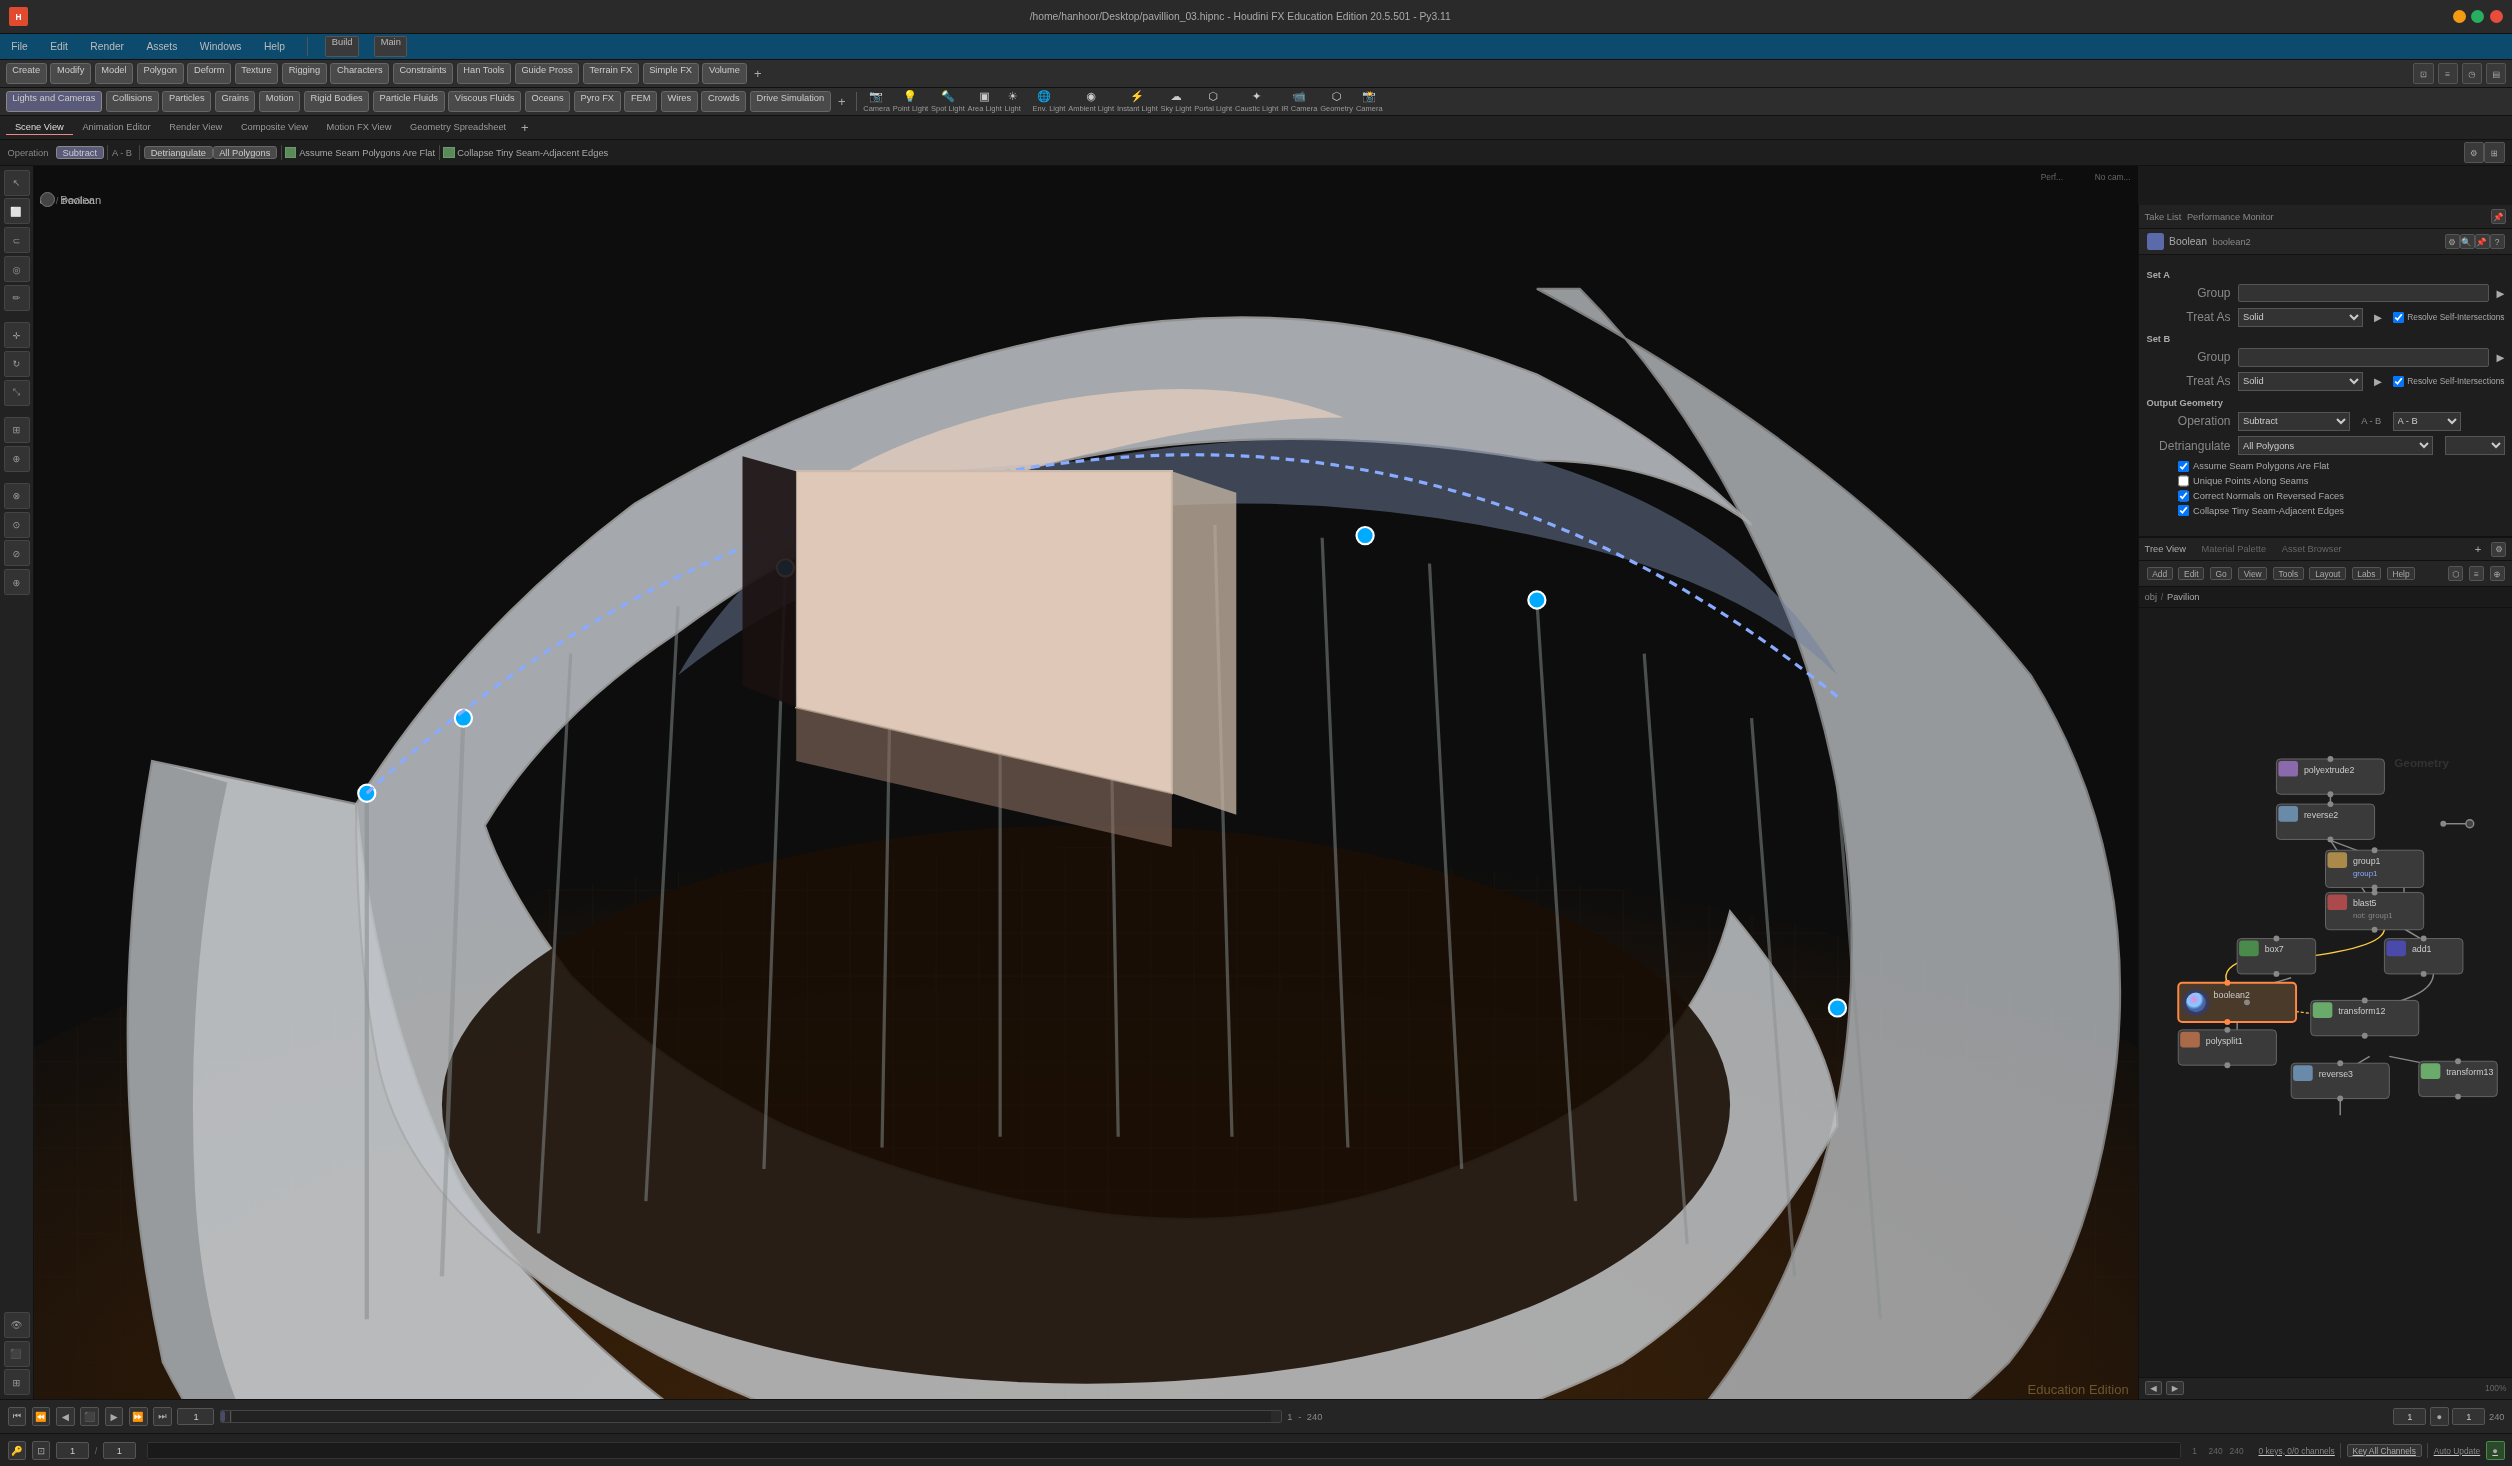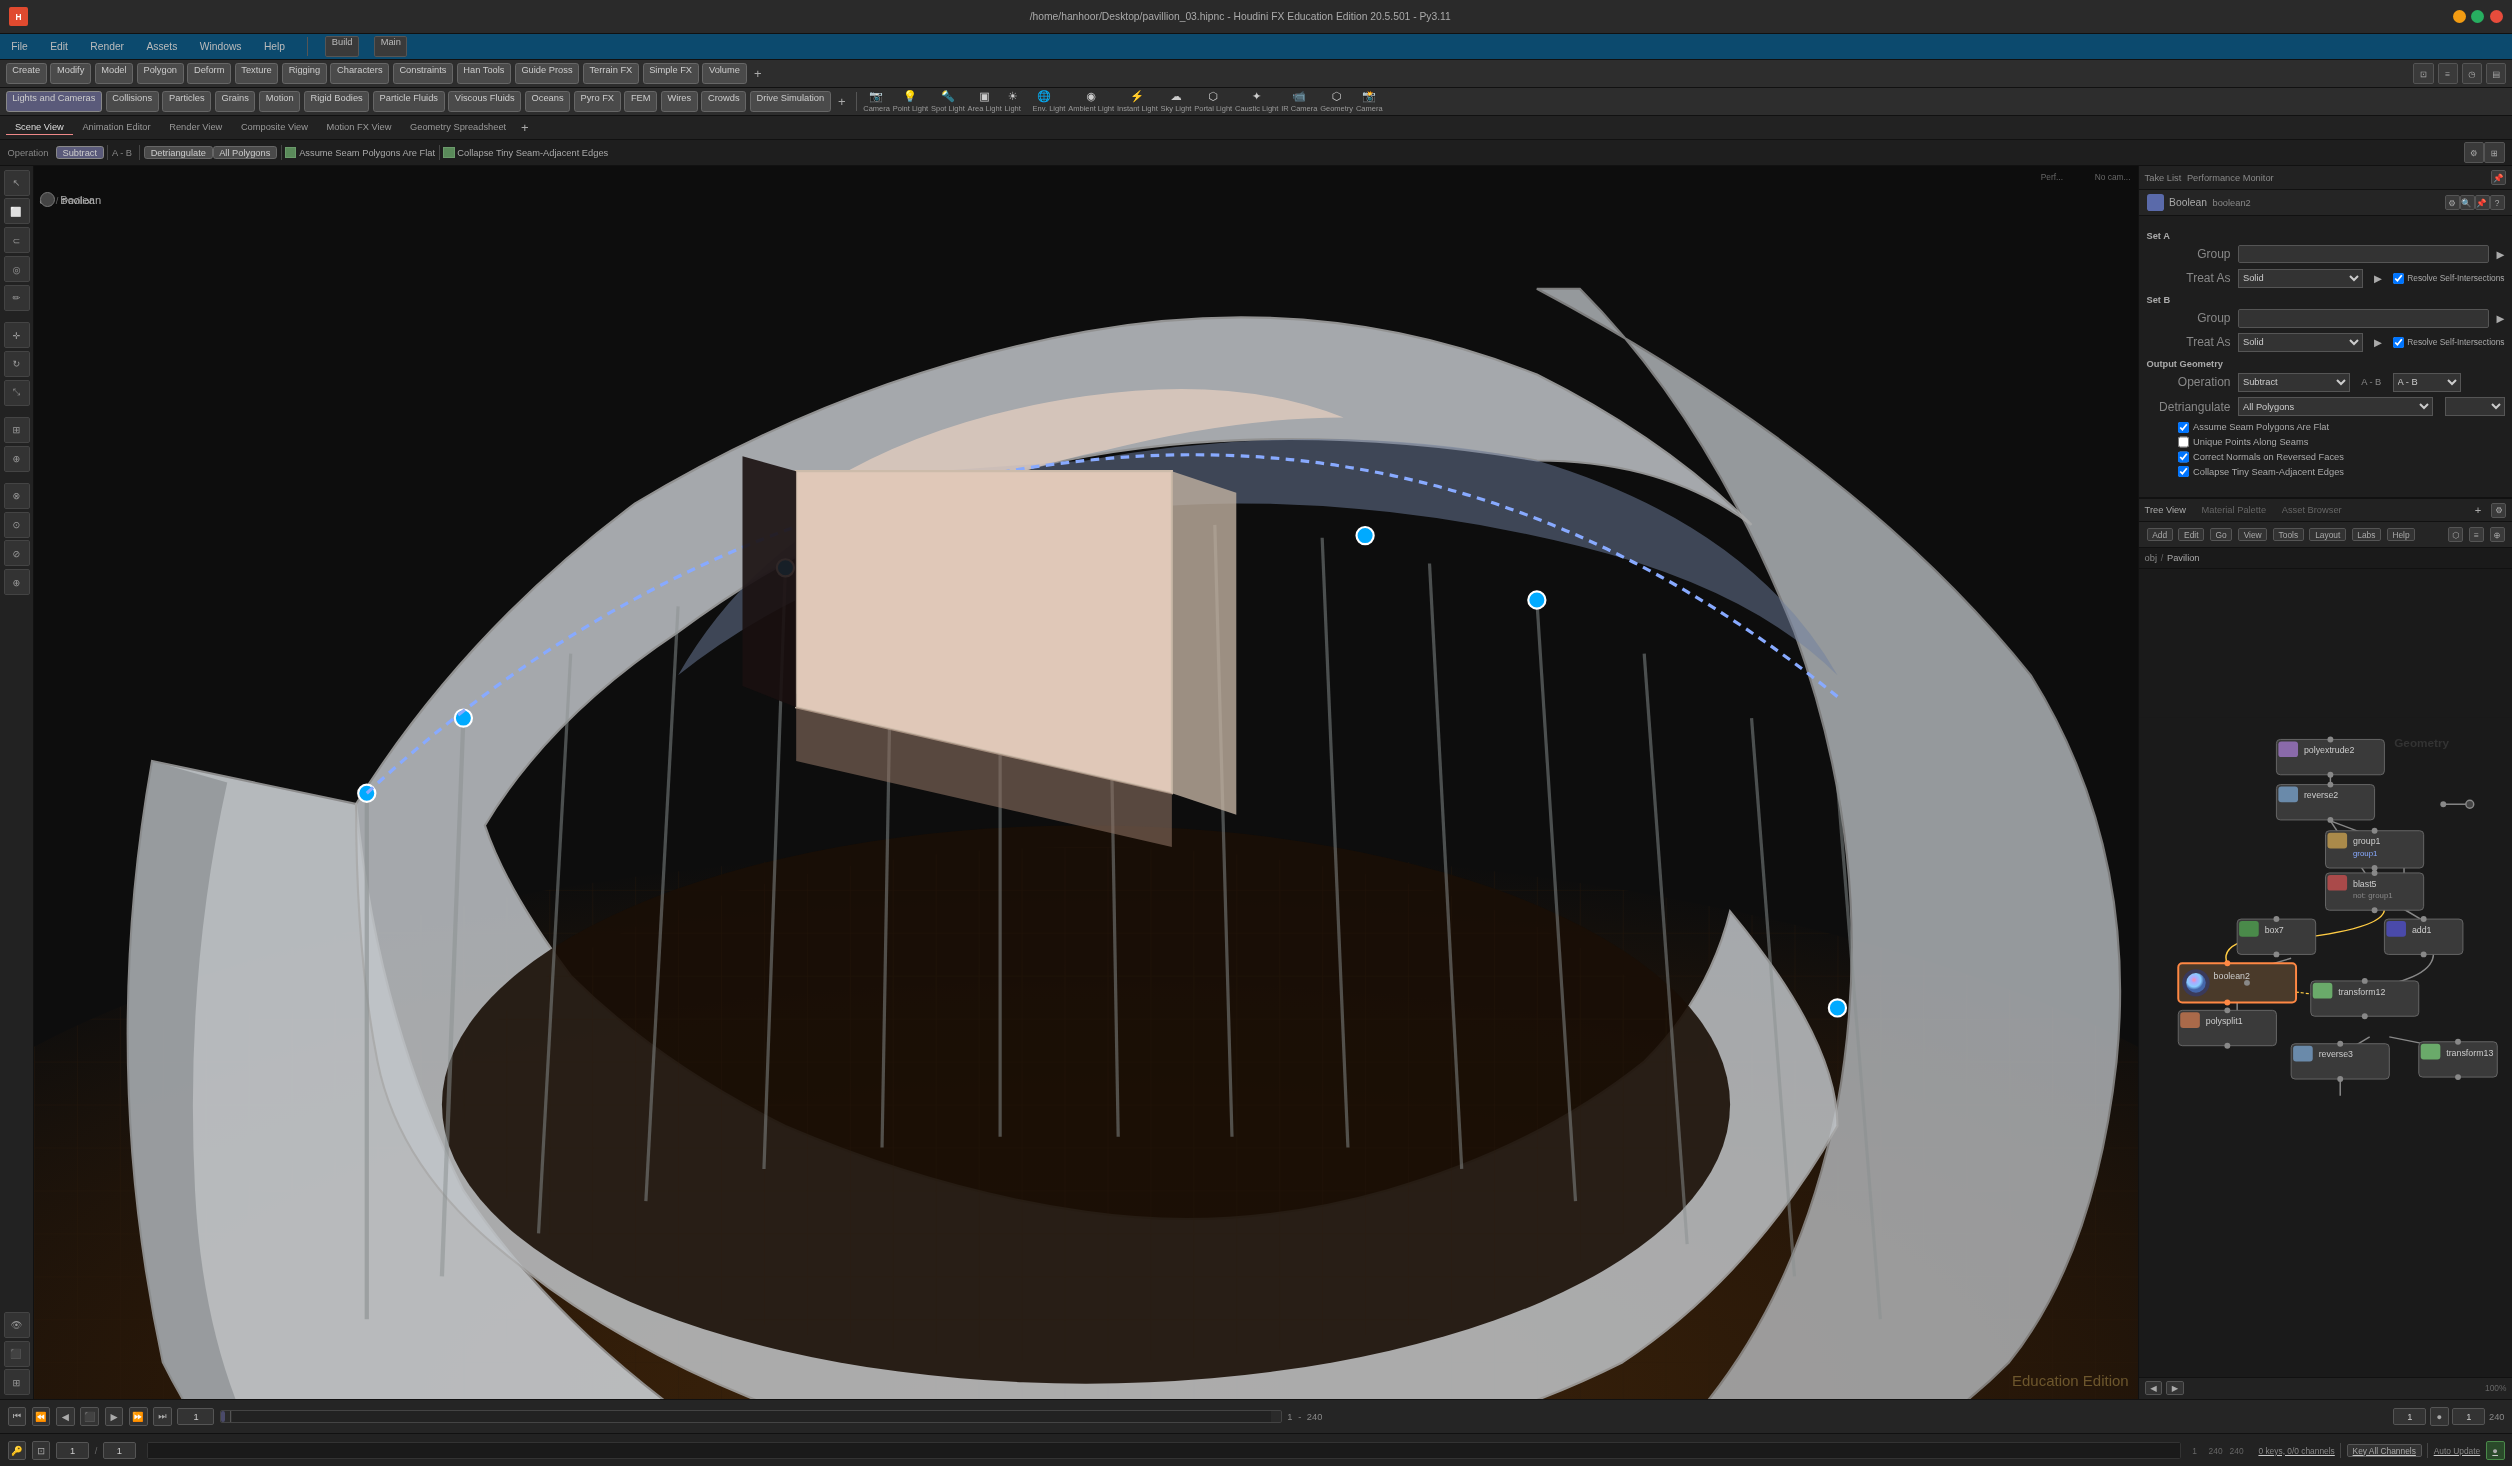--- a/index.html
+++ b/index.html
@@ -169,20 +169,21 @@
     }
 
     
     #right-panel {
       width: 374px;
       background: #1e1e1e;
       display: flex;
       flex-direction: column;
       border-left: 0.9px solid #111;
       flex-shrink: 0;
+      margin-top: 39px;
     }
 
     
     #props-panel {
       height: 308px;
       background: #1e1e1e;
       border-bottom: 1.9px solid #111;
       display: flex;
       flex-direction: column;
     }
@@ -385,24 +386,24 @@
     .check-label {
       display: flex;
       align-items: center;
       gap: 2.8px;
       font-size: 9.3px;
       color: #aaa;
     }
 
     #watermark {
       position: absolute;
-      bottom: 10px;
+      bottom: 2px;
       right: 9.3px;
       color: rgba(180,150,80,0.5);
-      font-size: 15px;
+      font-size: 13px;
       pointer-events: none;
     }
 
     
     #right-tabs {
       height: 24px;
       background: #222;
       display: flex;
       align-items: center;
       padding: 0 5.6px;

